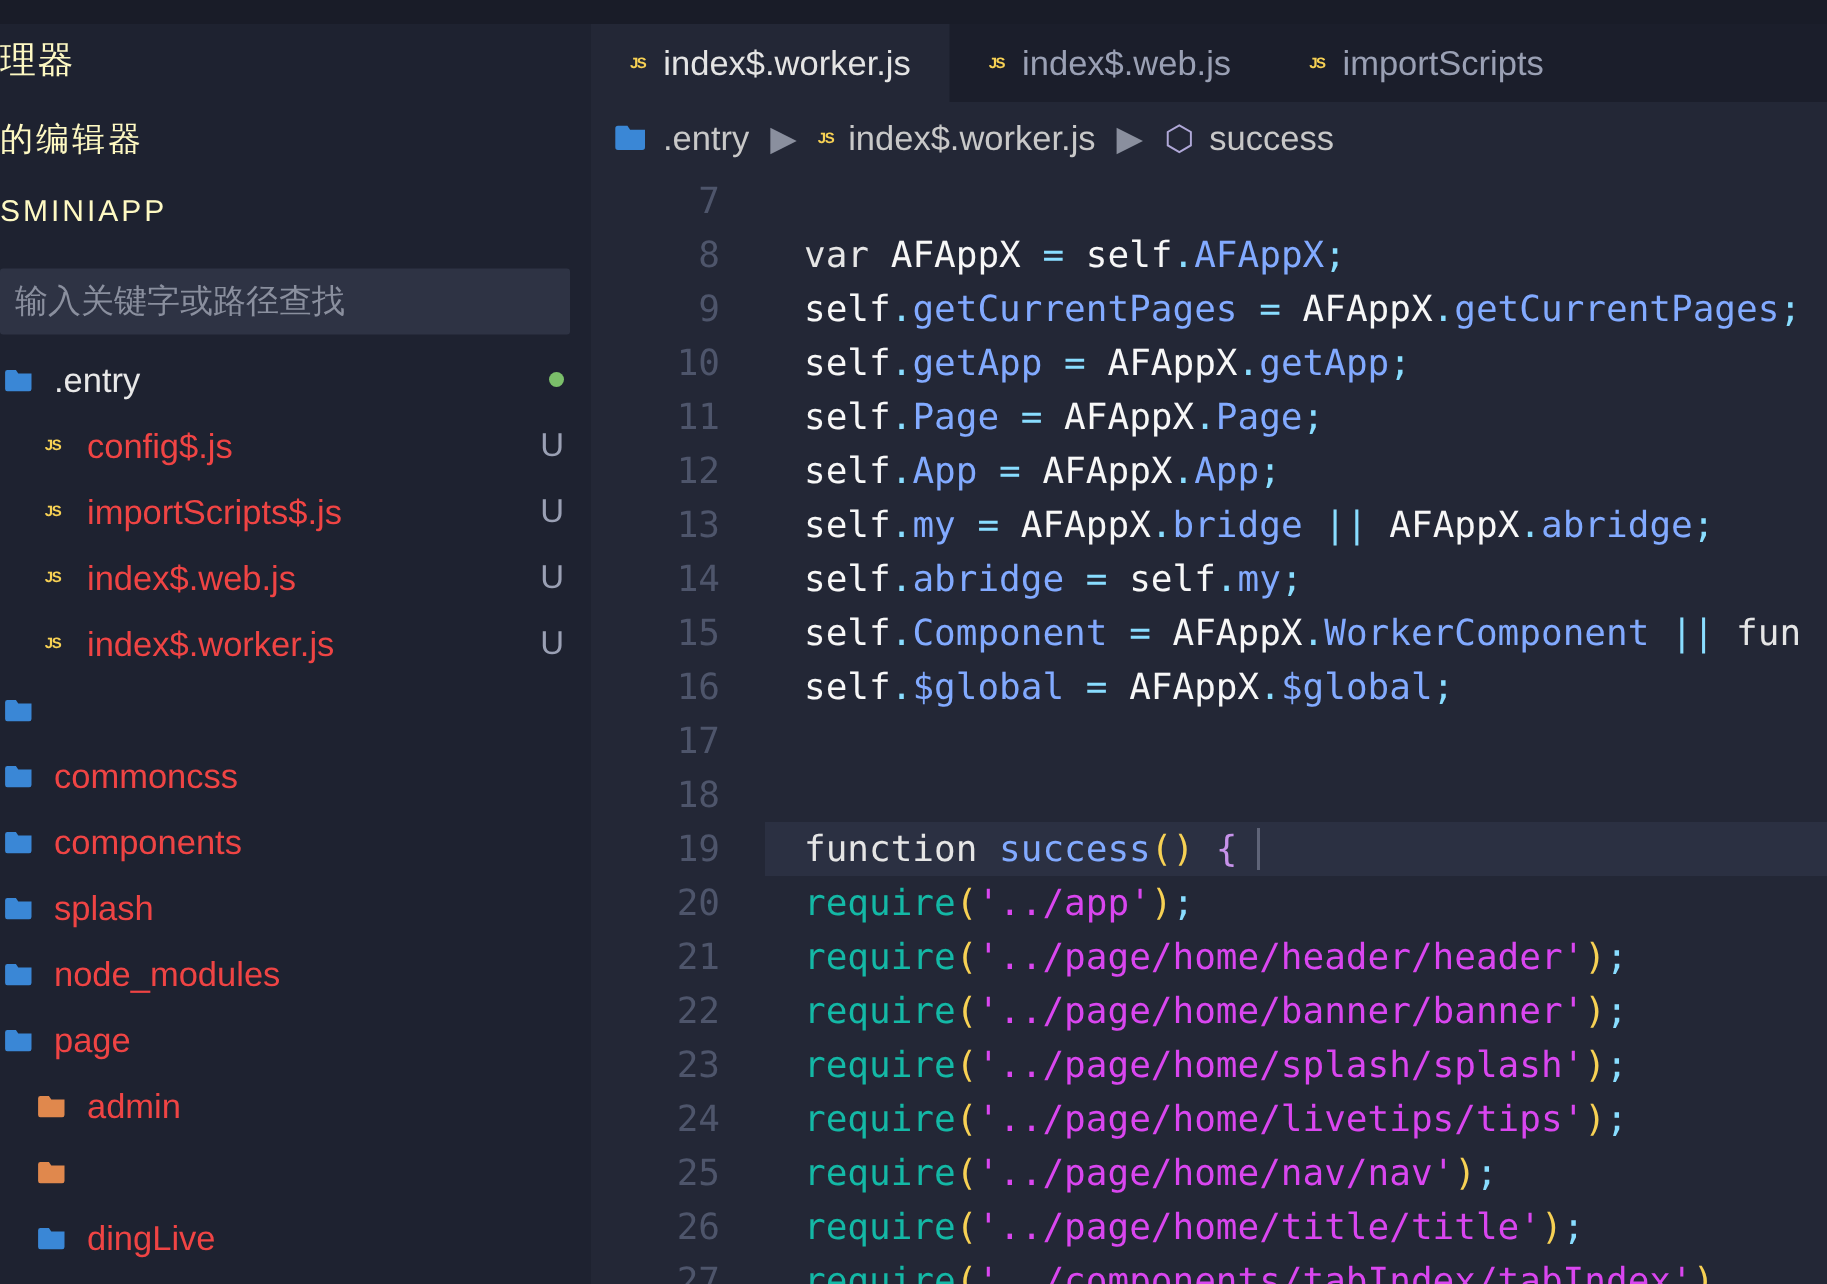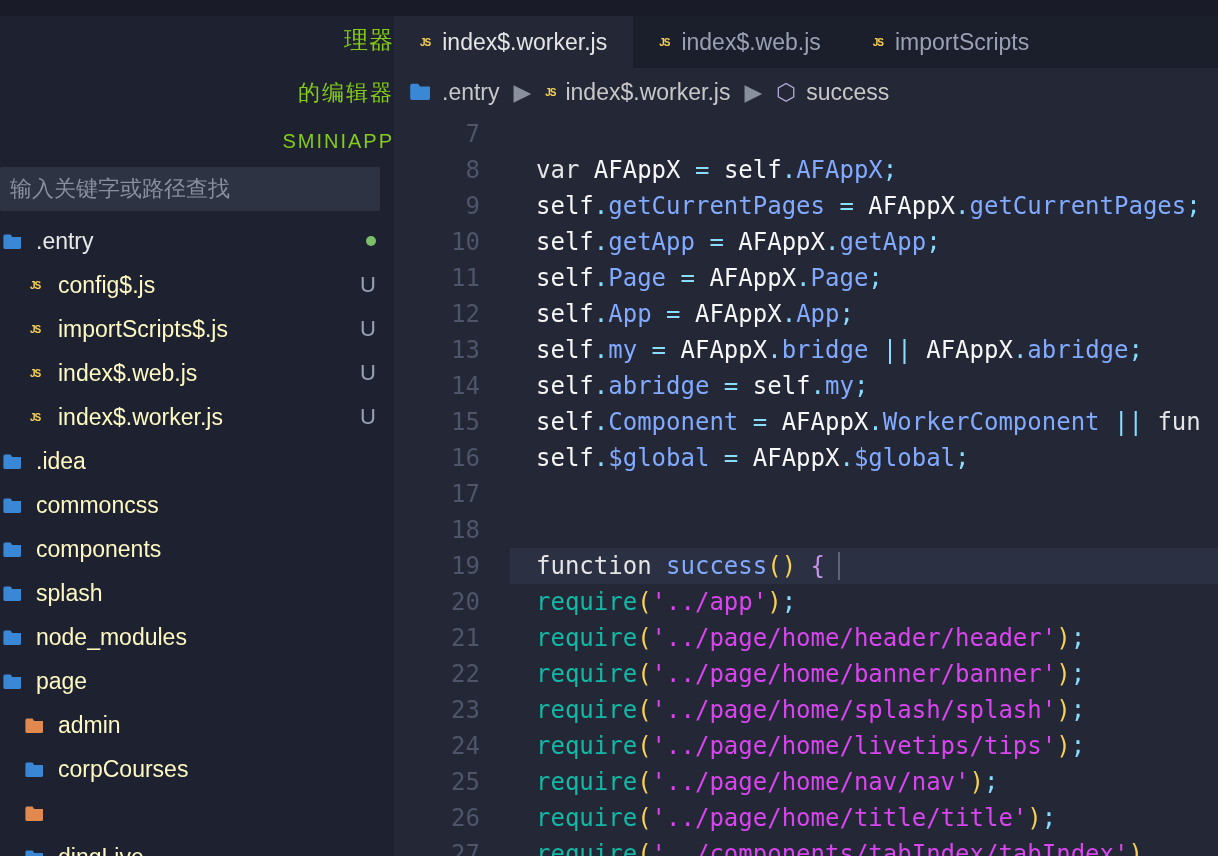--- a/index.html
+++ b/index.html
@@ -18,54 +18,54 @@
 
 
 .sidebar {
   width: 394px;
   background: #1e2230;
   display: flex;
   flex-direction: column;
   font-family: -apple-system, "Helvetica Neue", Arial, sans-serif;
 }
 .panel-title {
-  color: #84cc16;
+  color: #fef9c3;
   font-size: 24px;
   padding: 8px 0 14px 0;
   letter-spacing: 1px;
-  text-align: right;
-}
-.panel-title.small { font-size: 22px; letter-spacing: 2px; padding-left: 13px; }
+}
+.panel-title.small { font-size: 22px; letter-spacing: 2px; }
 .panel-title.caps { font-size: 20px; letter-spacing: 2px; }
 .search-wrap { padding: 0 14px 8px 0; }
 .search-input {
   width: 100%;
   height: 44px;
   background: #2e3344;
   border: none;
   border-radius: 2px;
   color: #cfcfcf;
   font-size: 22px;
   padding: 0 10px;
   outline: none;
+  margin-top: 12px;
 }
 .search-input::placeholder { color: #8a8f9e; }
 .tree { flex: 1; overflow: hidden; }
 .tree-item {
   display: flex;
   align-items: center;
   height: 44px;
   font-size: 23px;
   padding-right: 18px;
   cursor: pointer;
 }
 .tree-item .icon { width: 26px; margin-right: 10px; display: inline-flex; align-items: center; justify-content: center; }
 .tree-item .label { flex: 1; color: #d0d0d0; }
 .tree-item .label.active { color: #e8e8e8; font-weight: 500; }
-.tree-item .label.dim { color: #fef9c3; }
+.tree-item .label.dim { color: #ef4444; }
 .tree-item .status {
   width: 26px;
   text-align: right;
   font-size: 22px;
   color: #9aa0b4;
 }
 .tree-item .dot-mod {
   width: 10px; height: 10px; border-radius: 50%;
   background: #7bbf6a;
   margin-left: auto;
@@ -207,21 +207,20 @@
           </span>
           <span class="label dim">index$.worker.js</span>
           <span class="status">U</span>
         </div>
         <div class="tree-item">
           <span class="icon folder-icon">
             <svg viewBox="0 0 24 20">
               <path fill="#3a87d6" d="M2 2h7l2 3h11v13a2 2 0 0 1-2 2H2a2 2 0 0 1-2-2V4a2 2 0 0 1 2-2z"></path>
             </svg>
           </span>
-          <span class="label dim">.idea</span>
         </div>
         <div class="tree-item">
           <span class="icon folder-icon">
             <svg viewBox="0 0 24 20">
               <path fill="#3a87d6" d="M2 2h7l2 3h11v13a2 2 0 0 1-2 2H2a2 2 0 0 1-2-2V4a2 2 0 0 1 2-2z"></path>
             </svg>
           </span>
           <span class="label dim">commoncss</span>
         </div>
         <div class="tree-item">
@@ -256,28 +255,20 @@
           </span>
           <span class="label dim">page</span>
         </div>
         <div class="tree-item indent-1">
           <span class="icon folder-icon">
             <svg viewBox="0 0 24 20">
               <path fill="#e0884d" d="M2 2h7l2 3h11v13a2 2 0 0 1-2 2H2a2 2 0 0 1-2-2V4a2 2 0 0 1 2-2z"></path>
             </svg>
           </span>
           <span class="label dim">admin</span>
-        </div>
-        <div class="tree-item indent-1">
-          <span class="icon folder-icon">
-            <svg viewBox="0 0 24 20">
-              <path fill="#3a87d6" d="M2 2h7l2 3h11v13a2 2 0 0 1-2 2H2a2 2 0 0 1-2-2V4a2 2 0 0 1 2-2z"></path>
-            </svg>
-          </span>
-          <span class="label dim">corpCourses</span>
         </div>
         <div class="tree-item indent-1">
           <span class="icon folder-icon">
             <svg viewBox="0 0 24 20">
               <path fill="#e0884d" d="M2 2h7l2 3h11v13a2 2 0 0 1-2 2H2a2 2 0 0 1-2-2V4a2 2 0 0 1 2-2z"></path>
             </svg>
           </span>
         </div>
         <div class="tree-item indent-1">
           <span class="icon folder-icon">

